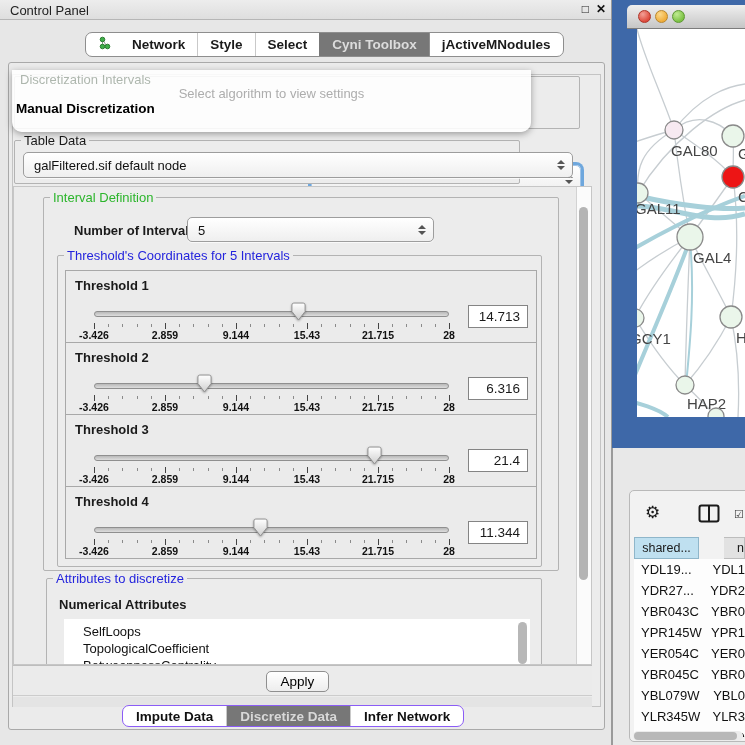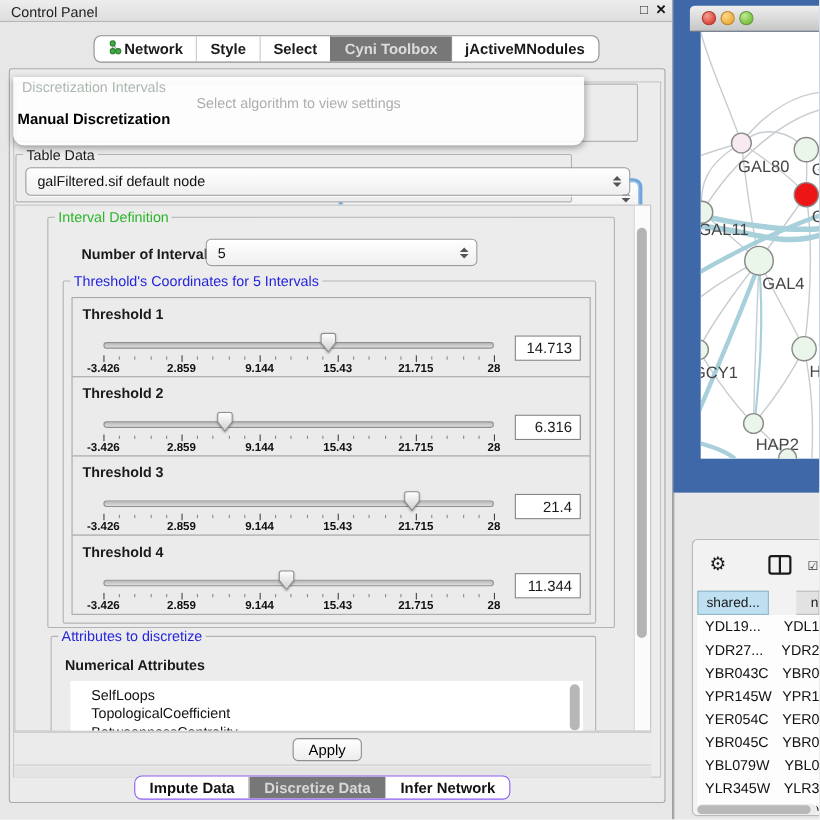--- a/index.html
+++ b/index.html
@@ -12,21 +12,21 @@
   #left-panel{position:absolute;left:0;top:0;width:612px;height:745px;background:#e7e7e7;
               border-right:1px solid #9a9a9a;}
   .titlebar{position:absolute;left:0;top:0;width:100%;height:20px;
             background:linear-gradient(#ededed,#dedede);border-bottom:1px solid #b6b6b6;}
   .titlebar .tb-text{position:absolute;left:10px;top:3px;font-size:13px;color:#222;}
   .tb-float{position:absolute;right:22px;top:2px;font-size:12px;color:#222;cursor:default;}
   .tb-close{position:absolute;right:5px;top:2px;font-size:12px;font-weight:bold;color:#111;cursor:default;}
 
   .tabbar{position:absolute;left:85px;top:32px;height:25px;display:flex;
           background:#fff;border:1px solid #8e8e8e;border-radius:7px;overflow:hidden;}
-  .tab{display:flex;align-items:center;justify-content:center;gap:2px;padding:0 12px;
+  .tab{display:flex;align-items:center;justify-content:center;gap:21px;padding:0 12px;
        font-size:13.5px;font-weight:600;color:#1a1a1a;border-left:1px solid #c9c9c9;cursor:default;white-space:nowrap;}
   .tab:first-child{border-left:none;}
   .tab.selected{background:#777;color:#dcdcdc;border-left-color:#777;}
   .tab.selected + .tab{border-left-color:#8e8e8e;}
 
   .outer-box{position:absolute;left:8px;top:62px;width:597px;height:668px;
              background:#ebebeb;border:1px solid #a9a9a9;border-radius:3px;}
   .inner-box{position:absolute;left:12px;top:74px;width:589px;height:633px;
              background:#ececec;border:1px solid #c4c4c4;}
 

